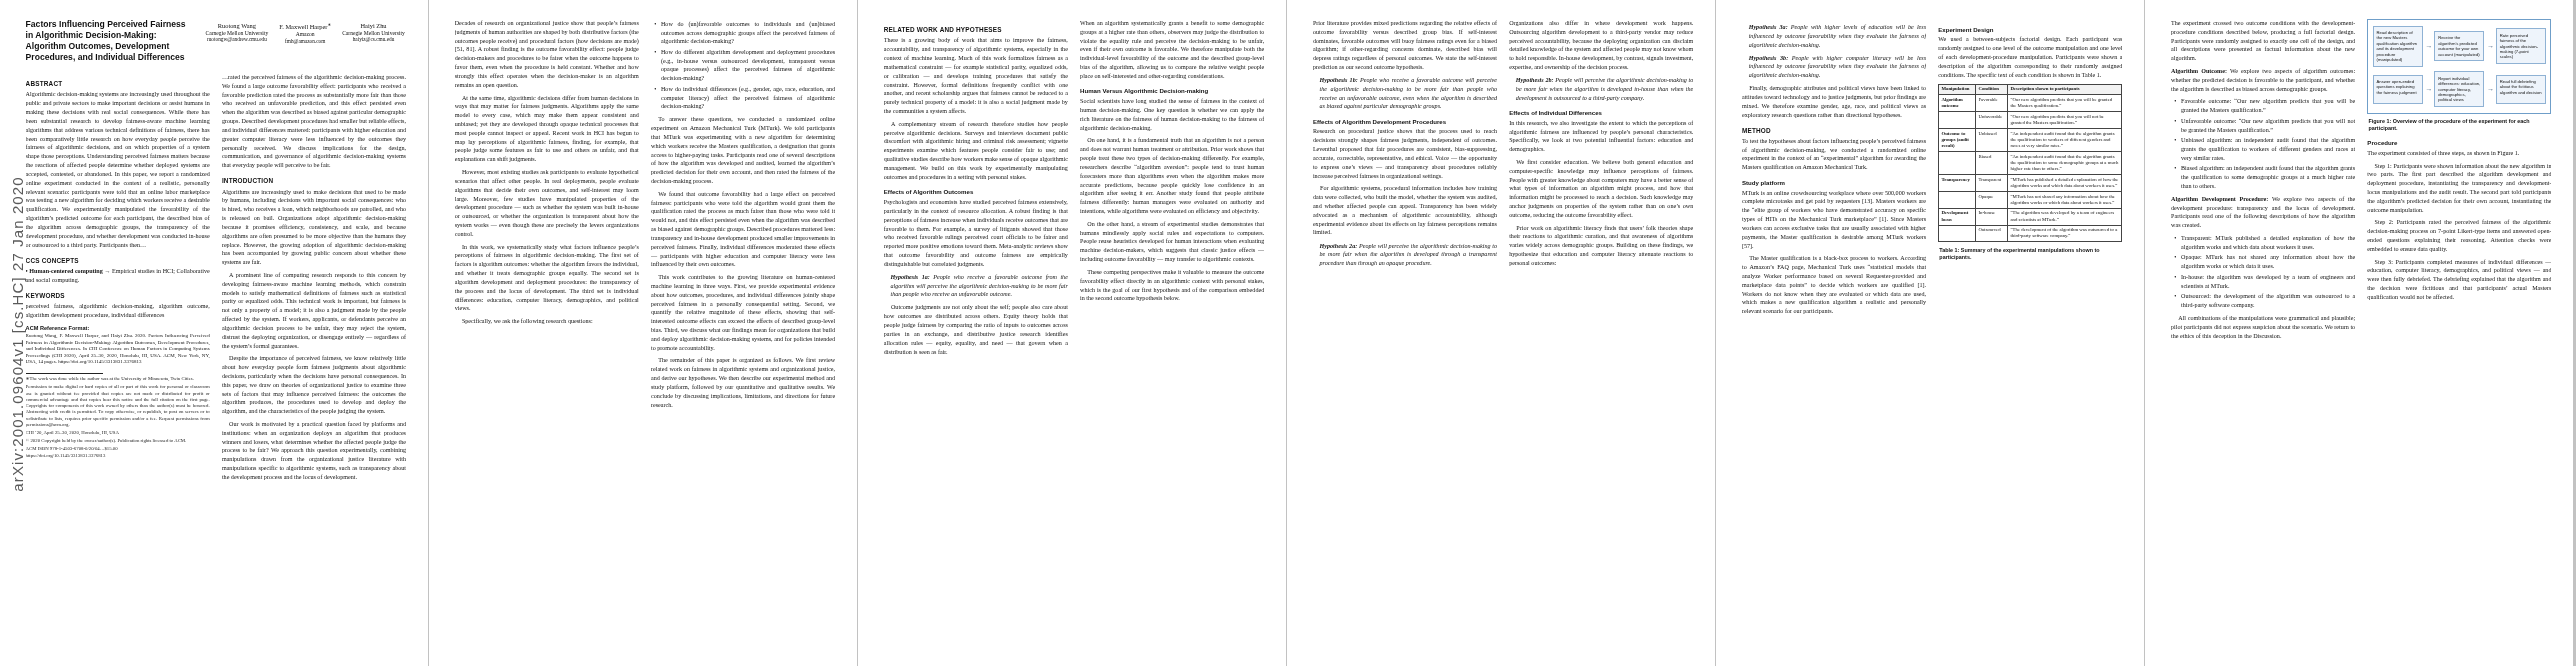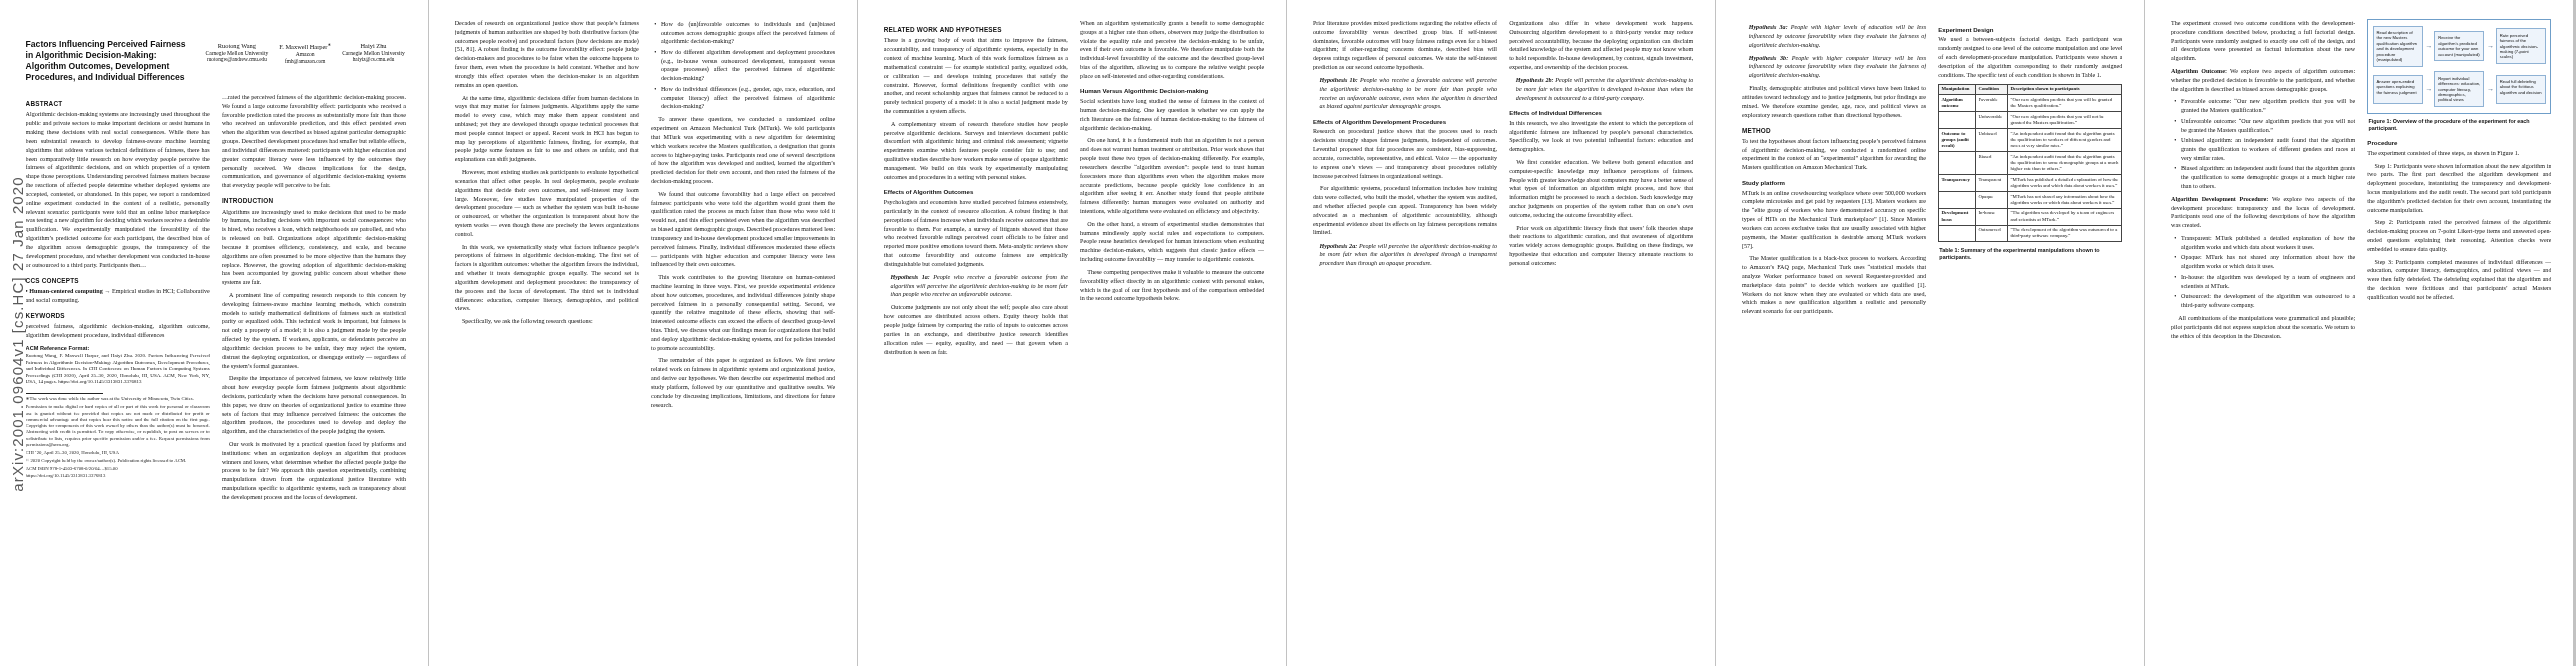--- a/index.html
+++ b/index.html
@@ -1,21 +1,21 @@
 <!DOCTYPE html>
 <html style="font-size:9px"><head>
 <meta charset="utf-8">
 <style>
   *{box-sizing:border-box;margin:0;padding:0;}
   html,body{background:#c2c2c2;}
   .canvas{position:relative;width:2576px;height:667px;background:#c2c2c2;display:flex;overflow:hidden;font-family:"Liberation Serif",serif;color:#111;}
   .pages{display:flex;width:100%;height:100%;gap:1.1px;}
   .page{width:428px;height:667px;background:#ffffff;padding:19px 22px 14.5px 25.6px;overflow:hidden;position:relative;flex:0 0 auto;}
   .arxiv{position:absolute;top:50%;left:16.7px;transform:translate(-50%,-50%) rotate(-90deg);white-space:nowrap;font-family:"Liberation Sans",sans-serif;font-size:15px;color:#5a5a5a;letter-spacing:1.1px;z-index:5;}
-  .phead{display:flex;margin-bottom:10px;margin-top:20px;}
+  .phead{display:flex;margin-bottom:10px;}
   .ptitle{width:47%;font-family:"Liberation Sans",sans-serif;font-weight:bold;font-size:8.6px;line-height:1.28;padding-right:9px;}
   .pauthors{flex:1;display:flex;justify-content:space-between;gap:3.3px;padding-top:2.8px;}
   .author{flex:1;text-align:center;}
   .aname{font-size:6.4px;margin-bottom:1.1px;}
   .aname sup{font-size:4.4px;}
   .aaffil{font-size:5.6px;margin-bottom:0.6px;}
   .aemail{font-size:5.3px;}
   .cols{display:flex;gap:12.2px;height:100%;}
   .col{flex:1;min-width:0;overflow:hidden;}
   .h1{font-family:"Liberation Sans",sans-serif;font-weight:bold;font-size:6.4px;letter-spacing:0.2px;margin:7.2px 0 3.3px;}

